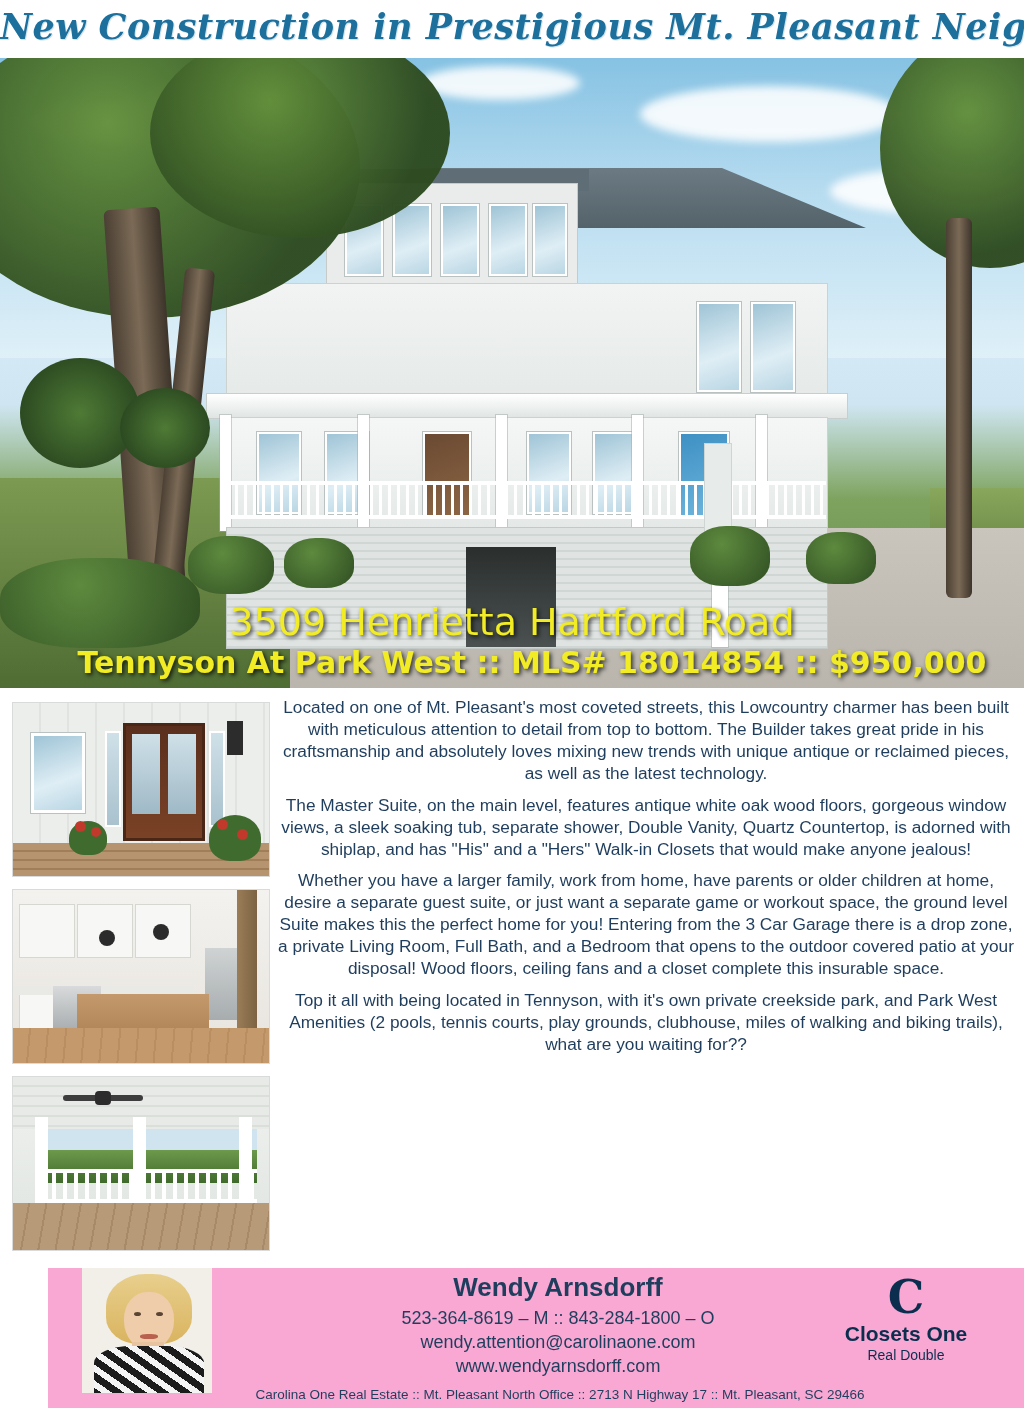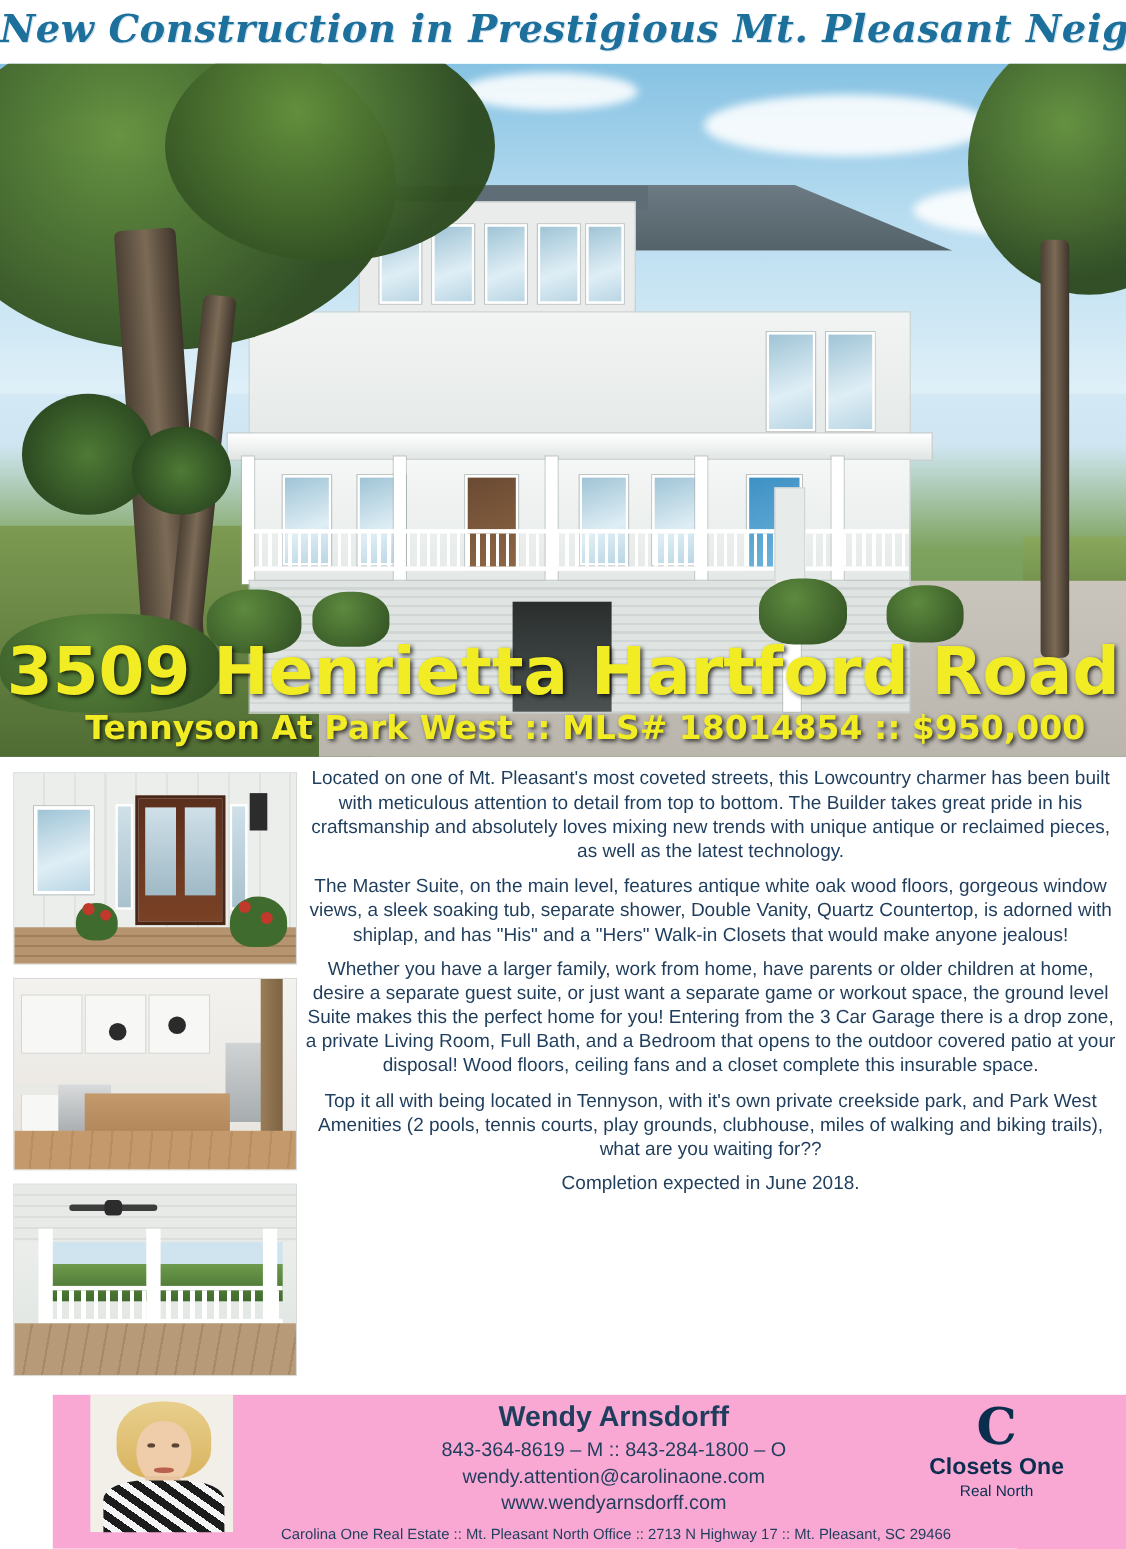--- a/index.html
+++ b/index.html
@@ -157,22 +157,22 @@
   }
 
   
   .hero-title-wrap {
     position: absolute;
     left: 0; bottom: 8px; width: 1024px;
     text-align: center;
   }
   .hero-address {
     font-family: "DejaVu Sans", sans-serif;
-    font-weight: bold;
-    font-size: 60px;
+    font-weight: normal;
+    font-size: 38px;
     color: #f2ec24;
     text-shadow: 2px 2px 4px rgba(0,0,0,0.75);
     line-height: 1.05;
   }
   .hero-sub {
     font-family: "DejaVu Sans", sans-serif;
     font-weight: bold;
     font-size: 30px;
     color: #f2ec24;
     text-shadow: 2px 2px 4px rgba(0,0,0,0.75);
@@ -527,44 +527,43 @@
       <div class="pfloor"></div>
     </div>
 
   </div>
 
   <div class="copy">
     <p>Located on one of Mt. Pleasant's most coveted streets, this Lowcountry charmer has been built with meticulous attention to detail from top to bottom. The Builder takes great pride in his craftsmanship and absolutely loves mixing new trends with unique antique or reclaimed pieces, as well as the latest technology.</p>
     <p>The Master Suite, on the main level, features antique white oak wood floors, gorgeous window views, a sleek soaking tub, separate shower, Double Vanity, Quartz Countertop, is adorned with shiplap, and has "His" and a "Hers" Walk-in Closets that would make anyone jealous!</p>
     <p>Whether you have a larger family, work from home, have parents or older children at home, desire a separate guest suite, or just want a separate game or workout space, the ground level Suite makes this the perfect home for you! Entering from the 3 Car Garage there is a drop zone, a private Living Room, Full Bath, and a Bedroom that opens to the outdoor covered patio at your disposal! Wood floors, ceiling fans and a closet complete this insurable space.</p>
     <p>Top it all with being located in Tennyson, with it's own private creekside park, and Park West Amenities (2 pools, tennis courts, play grounds, clubhouse, miles of walking and biking trails), what are you waiting for??</p>
-    <p>Completion expected in June 2018.</p>
   </div>
 </div>
 
 <div class="footer">
 
   <div class="agent-photo">
     <div class="ap-bg"></div>
     <div class="ap-hair"></div>
     <div class="ap-face"></div>
     <div class="ap-eye" style="left:52px;"></div>
     <div class="ap-eye" style="left:74px;"></div>
     <div class="ap-mouth"></div>
     <div class="ap-neck"></div>
     <div class="ap-body"></div>
   </div>
 
   <div class="agent-info">
     <div class="agent-name">Wendy Arnsdorff</div>
-    <div class="agent-line">843-364-8619 – M :: 843-284-1800 – O</div>
+    <div class="agent-line">523-364-8619 – M :: 843-284-1800 – O</div>
     <div class="agent-line">wendy.attention@carolinaone.com</div>
     <div class="agent-line">www.wendyarnsdorff.com</div>
   </div>
 
   <div class="brand">
     <div class="brand-mark">C</div>
     <div class="brand-name">Closets One</div>
-    <div class="brand-sub">Real North</div>
+    <div class="brand-sub">Real Double</div>
   </div>
 
   <div class="legal">Carolina One Real Estate :: Mt. Pleasant North Office :: 2713 N Highway 17 :: Mt. Pleasant, SC 29466</div>
 </div>
 
 </body></html>

